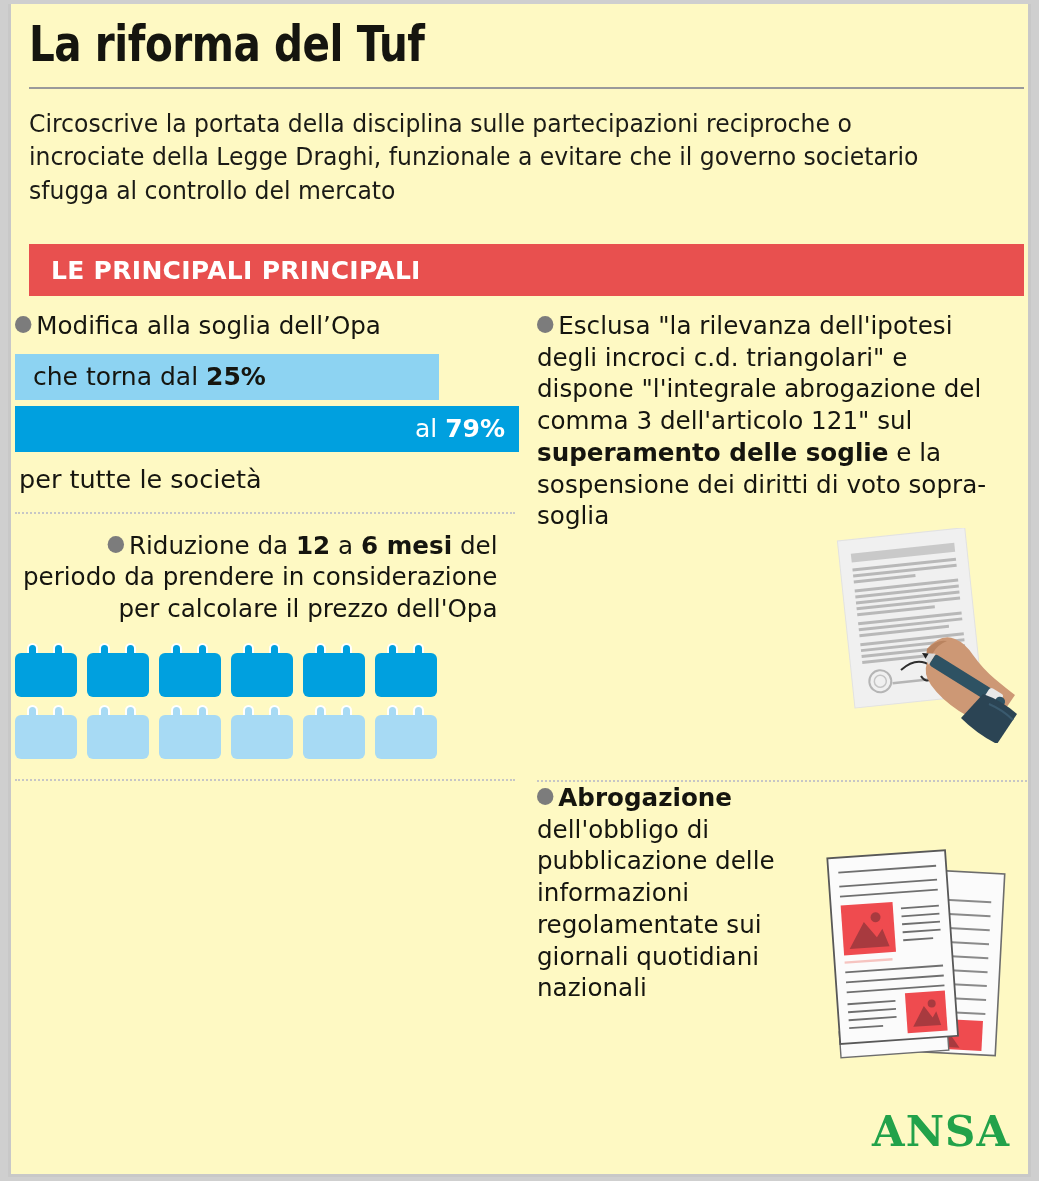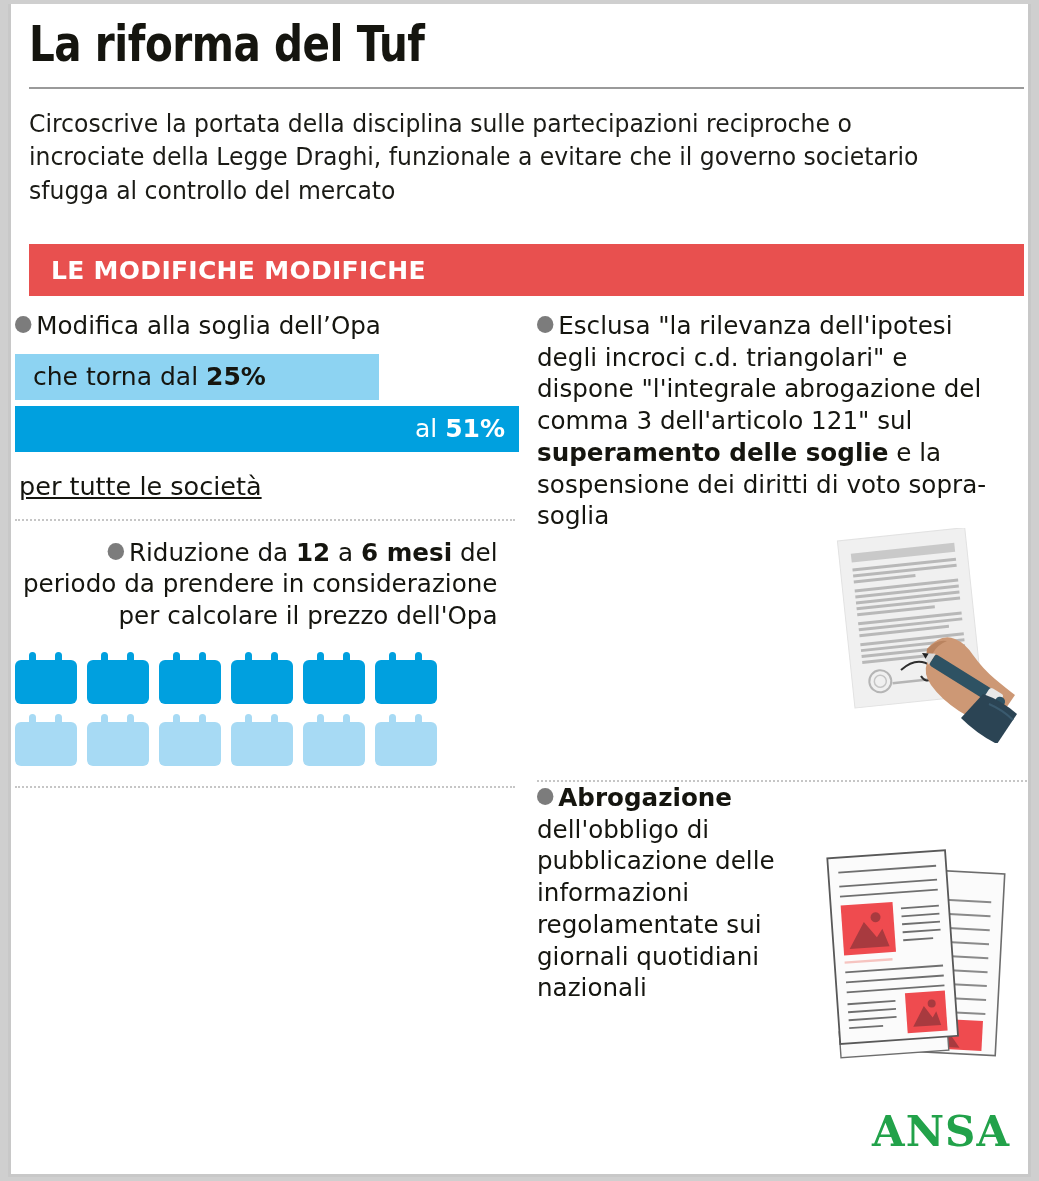--- a/index.html
+++ b/index.html
@@ -5,21 +5,21 @@
   html,body{margin:0;padding:0;}
   body{
     width:1039px;height:1181px;
     background:#cfcfcf;
     font-family:"DejaVu Sans","Liberation Sans",sans-serif;
     overflow:hidden;
   }
   .page{
     position:absolute;left:8px;top:4px;
     width:1023px;height:1173px;
-    background:#ffffff;
+    background:#fef9c3;
     box-sizing:border-box;
     border-left:3px solid #c8c8c8;
     border-right:3px solid #c8c8c8;
     border-bottom:3px solid #c8c8c8;
   }
 
   
   .title{
     position:absolute;left:18px;top:14px;width:960px;
     font-size:50px;font-weight:bold;color:#15150f;
@@ -67,24 +67,24 @@
     display:inline-block;width:17px;height:17px;border-radius:50%;
     background:#7c7c7c;vertical-align:1px;margin-right:5px;
   }
 
   
   .bars{margin-top:12px;}
   .bar{
     position:relative;height:46px;color:#ffffff;
     font-size:25px;line-height:46px;box-sizing:border-box;
   }
-  .bar-light{background:#8dd3f2;width:364px;text-align:left;padding-left:18px;color:#15150f;}
+  .bar-light{background:#8dd3f2;width:424px;text-align:left;padding-left:18px;color:#15150f;}
   .bar-dark{background:#00a0df;width:504px;text-align:right;padding-right:14px;margin-top:6px;color:#ffffff;}
   .bar b{font-weight:bold;}
-  .bars-caption{margin-top:19px;font-size:25.5px;color:#15150f;padding-left:4px;text-decoration:underline;}
+  .bars-caption{margin-top:12px;font-size:25.5px;color:#15150f;padding-left:4px;}
 
   
   .cal-grid{margin-top:18px;width:430px;}
   .cal-row{display:flex;gap:10px;margin-bottom:8px;}
   .cal{position:relative;width:62px;height:54px;}
   .cal .body{
     position:absolute;left:0;top:10px;width:62px;height:44px;border-radius:6px;
   }
   .cal .ring{
     position:absolute;top:0;width:11px;height:24px;border-radius:6px;
@@ -107,35 +107,35 @@
 </head>
 <body>
 
 <div class="page">
 
   <div class="title">La riforma del Tuf</div>
   <div class="title-rule"></div>
   <div class="standfirst">Circoscrive la portata della disciplina sulle partecipazioni reciproche o incrociate della Legge Draghi, funzionale a evitare che il governo societario sfugga al controllo del mercato</div>
 
   <div class="banner">
-    <div class="banner-text">LE MODIFICHE MODIFICHE</div>
+    <div class="banner-text">LE PRINCIPALI PRINCIPALI</div>
   </div>
 
   <div class="col col-left">
 
     <div class="block">
       <div class="btext">
         <span class="dot"></span><span>Modifica alla soglia dell’Opa</span>
       </div>
       <div class="bars">
         <div class="bar bar-light">
           <span>che torna dal </span><b>25%</b>
         </div>
         <div class="bar bar-dark">
-          <span>al </span><b>51%</b>
+          <span>al </span><b>79%</b>
         </div>
       </div>
       <div class="bars-caption">per tutte le società</div>
     </div>
 
     <div class="divider" style="margin-top:18px;"></div>
 
     <div class="block" style="margin-top:16px;text-align:right;">
       <div class="btext">
         <span class="dot"></span><span>Riduzione da </span><b>12</b><span> a </span><b>6 mesi</b><span> del periodo da prendere in considerazione per calcolare il prezzo dell'Opa</span>

